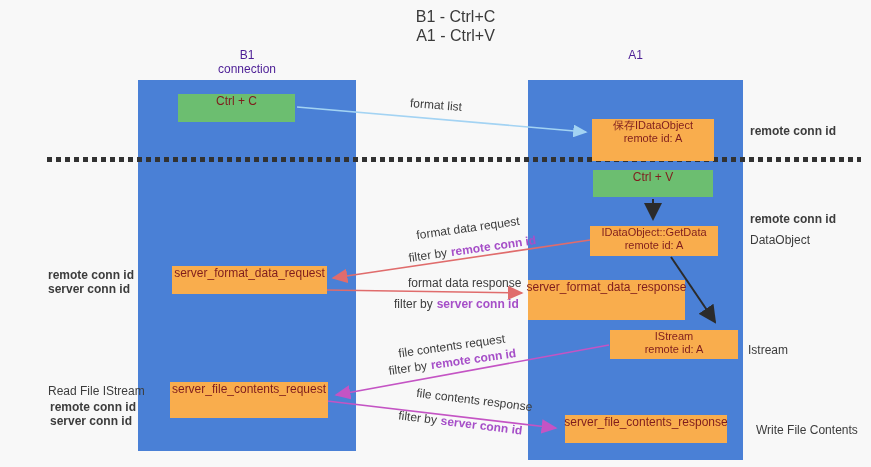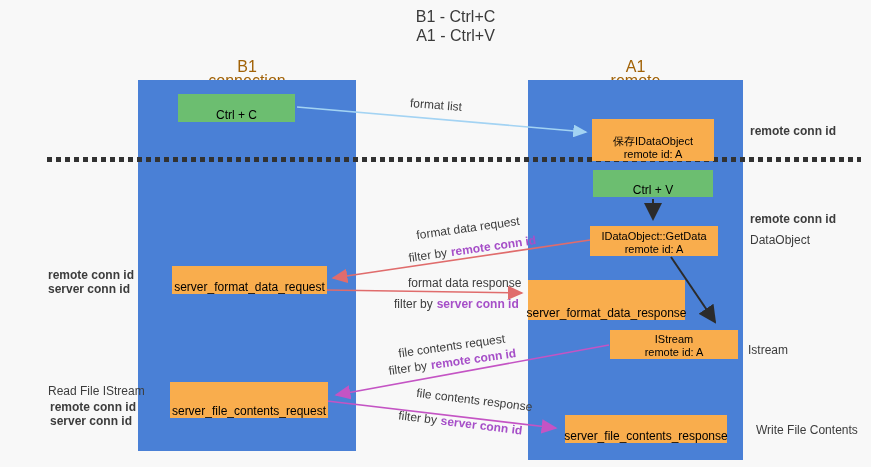--- a/index.html
+++ b/index.html
@@ -5,33 +5,33 @@
   html,body{margin:0;padding:0;background:#f8f8f8;}
   .canvas{
     position:relative;width:871px;height:467px;overflow:hidden;
     font-family:"Liberation Sans",sans-serif;background:#f8f8f8;margin-left:20px;
   }
   .title{
     position:absolute;left:0;top:7px;width:871px;text-align:center;
     font-size:16px;line-height:19px;color:#3a3a3a;
   }
   .col-header{
-    position:absolute;top:60px;text-align:center;
-    font-size:16px;line-height:14px;color:#a16207;
+    position:absolute;top:48px;text-align:center;
+    font-size:12px;line-height:14px;color:#4c1d95;
   }
   .lifeline{position:absolute;background:#4a80d6;z-index:1;}
   .dashes{
     position:absolute;left:27px;top:157px;width:814px;height:5px;z-index:3;
     background:repeating-linear-gradient(90deg,#323232 0 5px,transparent 5px 9px);
   }
   .arrows{position:absolute;left:0;top:0;z-index:2;pointer-events:none;}
   .box{
     position:absolute;z-index:4;display:flex;flex-direction:column;
-    align-items:center;justify-content:flex-end;text-align:center;
-    color:#000000;font-size:12px;line-height:14px;
+    align-items:center;justify-content:flex-start;text-align:center;
+    color:#7f1d1d;font-size:12px;line-height:14px;
   }
   .green{background:#6cbe70;}
   .orange{background:#f9ad4d;}
   .two-line{font-size:11px;line-height:13px;}
   .alabel{
     position:absolute;z-index:5;white-space:nowrap;
     font-size:12px;color:#3c3c3c;
   }
   .purple{color:#a64fc8;font-weight:bold;}
   .greenlbl{color:#53b156;font-weight:bold;}
@@ -48,21 +48,20 @@
     <div>B1 - Ctrl+C</div>
     <div>A1 - Ctrl+V</div>
   </div>
 
   <div class="col-header" style="left:118px;width:218px;">
     <div>B1</div>
     <div>connection</div>
   </div>
   <div class="col-header" style="left:508px;width:215px;">
     <div>A1</div>
-    <div>remote</div>
   </div>
 
   <div class="lifeline" style="left:118px;top:80px;width:218px;height:371px;"></div>
   <div class="lifeline" style="left:508px;top:80px;width:215px;height:380px;"></div>
 
   <div class="dashes"></div>
 
   <svg class="arrows" width="871" height="467" viewBox="0 0 871 467">
     <defs>
       <marker id="m-blue" markerWidth="9" markerHeight="8" refX="8" refY="4" orient="auto">

